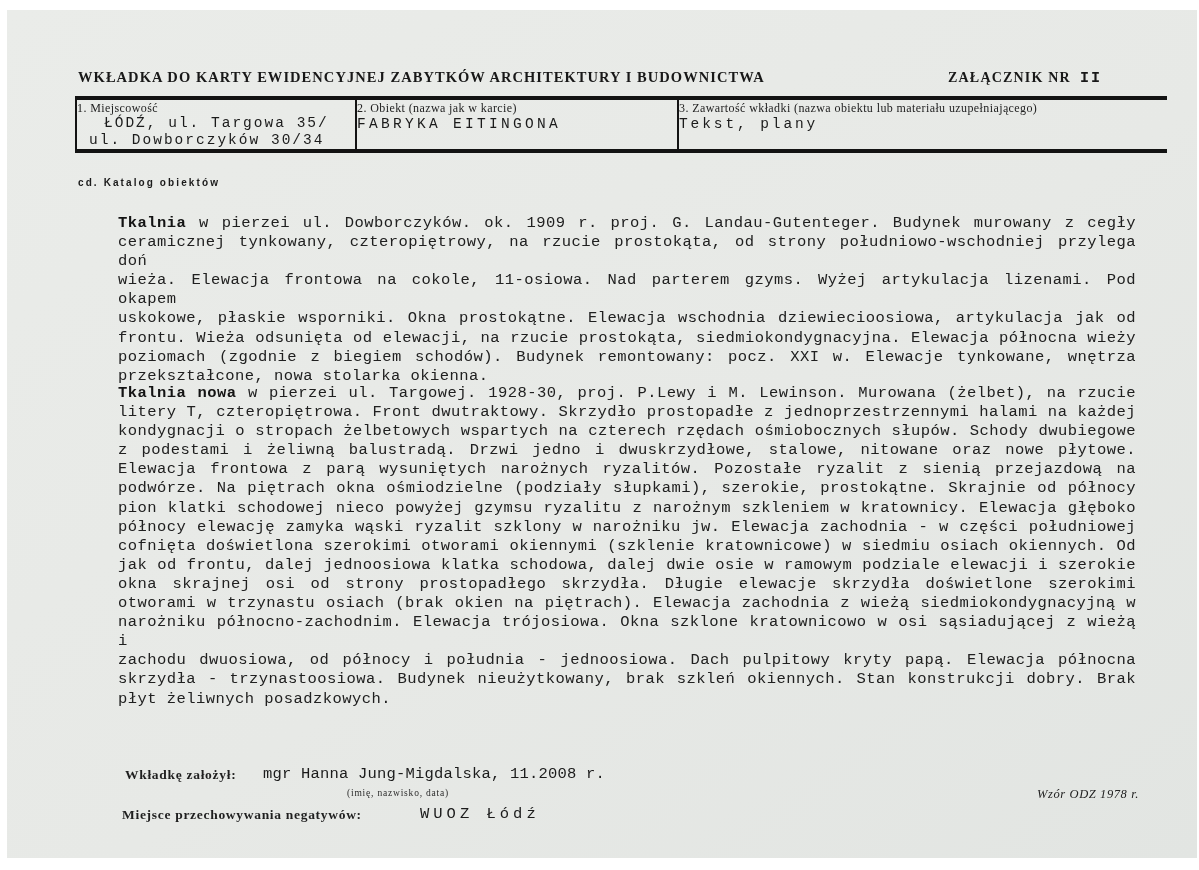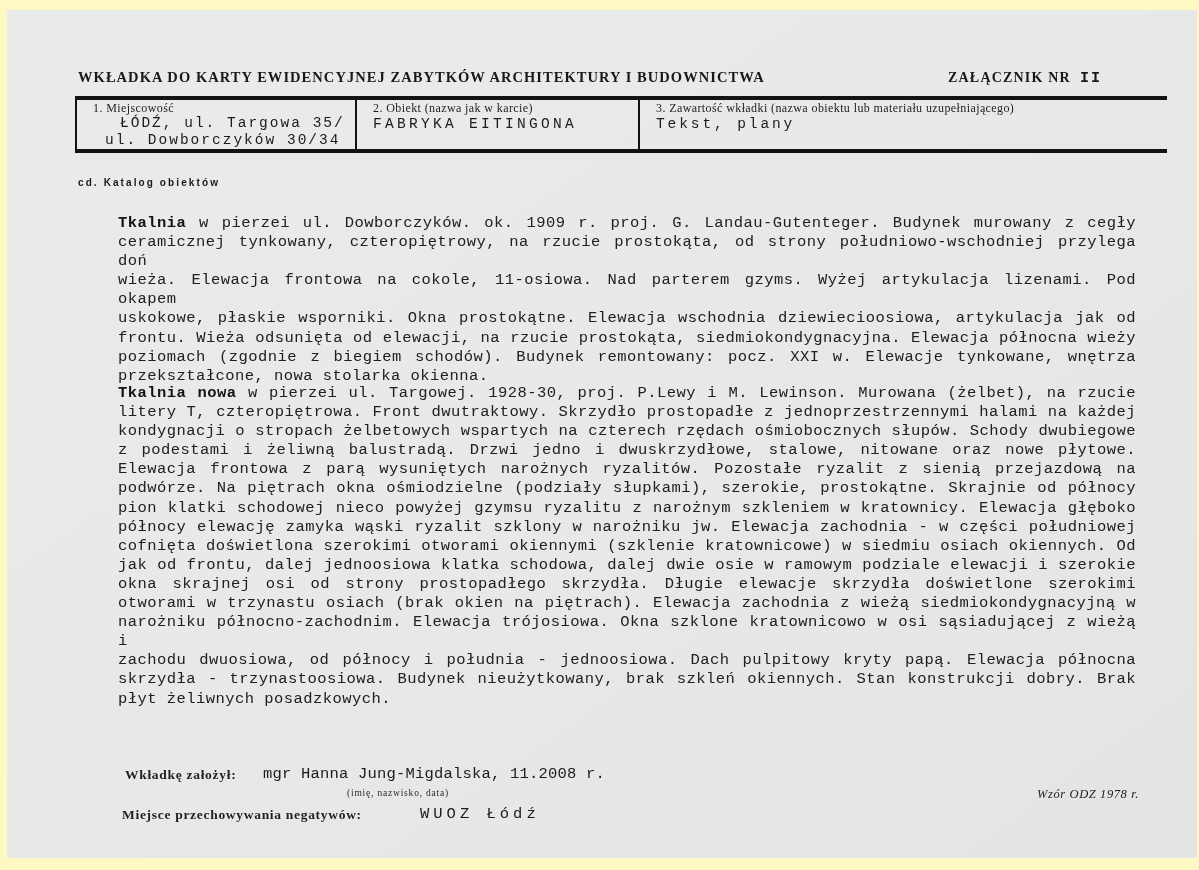--- a/index.html
+++ b/index.html
@@ -5,21 +5,21 @@
   html, body {
     margin: 0; padding: 0;
     width: 1199px; height: 870px;
     background: #0b0b0b;
     overflow: hidden;
     font-family: "Liberation Serif", serif;
   }
   .scan {
     position: relative;
     width: 1199px; height: 870px;
-    background: #fef9c3;
+    background: #ffffff;
   }
   .page {
     position: absolute;
     left: 7px; top: 10px; right: 2px; bottom: 12px;
     background: linear-gradient(145deg, #eaece9 0%, #e7e9e6 55%, #e2e5e2 100%);
     color: #1d1d1d;
   }
 
   
   .doc-title {
@@ -45,23 +45,23 @@
 
   
   .htable {
     position: absolute; left: 68px; top: 86px;
     width: 1090px; height: 49px;
     border-top: 4px solid #131313;
     border-bottom: 4px solid #131313;
     border-left: 2px solid #131313;
     display: flex;
   }
-  .hcell { box-sizing: border-box; padding: 2px 6px 0 16px; overflow: hidden; }
+  .hcell { box-sizing: border-box; padding: 2px 6px 0 0; overflow: hidden; }
   .hcell.c1 { width: 280px; border-right: 2px solid #131313; }
-  .hcell.c2 { width: 283px; border-right: 2px solid #131313; }
+  .hcell.c2 { width: 322px; border-right: 2px solid #131313; }
   .hcell.c3 { flex: 1; }
   .hlabel {
     font-family: "Liberation Serif", serif;
     font-size: 12px; letter-spacing: 0.4px;
     line-height: 13px; color: #222;
     white-space: nowrap;
   }
   .hval {
     font-family: "Liberation Mono", monospace;
     font-size: 14.5px; line-height: 17px;

